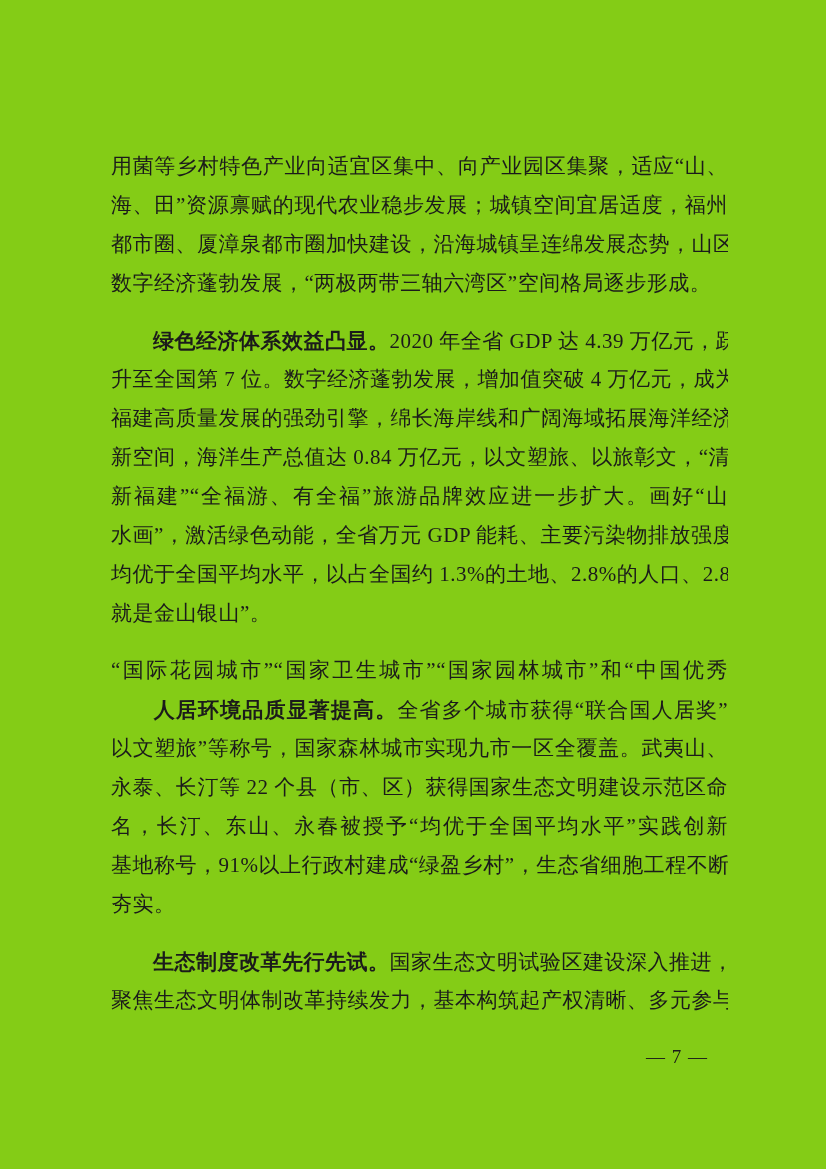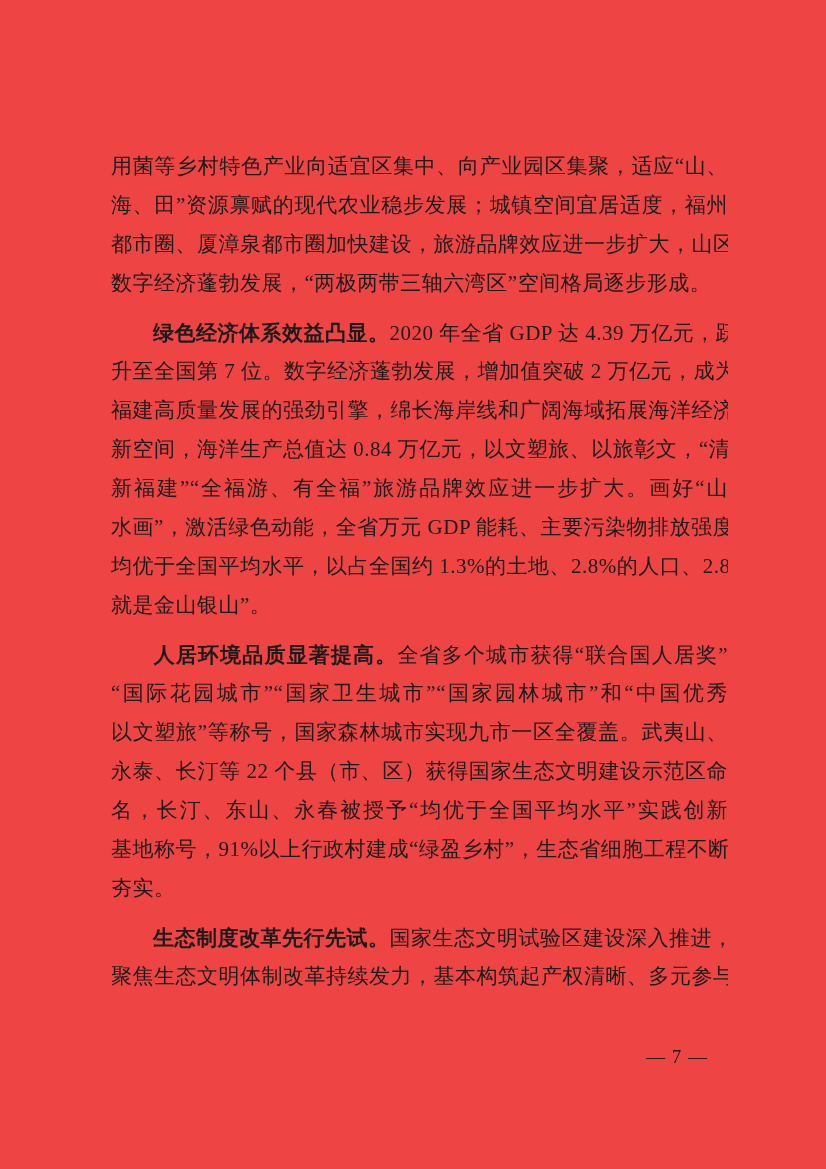--- a/index.html
+++ b/index.html
@@ -4,33 +4,33 @@
 <style>
   html, body {
     margin: 0;
     padding: 0;
     background: #ffffff;
   }
   .page {
     position: relative;
     width: 826px;
     height: 1169px;
-    background: #ef4444;
+    background: #84cc16;
     overflow: hidden;
     font-family: "Liberation Serif", "DejaVu Serif", serif;
     color: #1b1b1b;
   }
   .text-block {
     position: absolute;
     left: 111px;
     top: 147px;
     width: 617px;
   }
   .paragraph + .paragraph {
-    margin-top: 10px;
+    margin-top: 18px;
   }
   .line {
     font-size: 21px;
     height: 39px;
     line-height: 39px;
     text-align: justify;
     text-align-last: justify;
     overflow: hidden;
     white-space: nowrap;
   }
@@ -60,36 +60,36 @@
   }
 </style>
 </head>
 <body>
 
 <div class="page">
   <div class="text-block">
       <div class="paragraph">
         <div class="line"><span class="seg">用菌等乡村特色产业向适宜区集中、向产业园区集聚，适应“山、</span></div>
         <div class="line"><span class="seg">海、田”资源禀赋的现代农业稳步发展；城镇空间宜居适度，福州</span></div>
-        <div class="line"><span class="seg">都市圈、厦漳泉都市圈加快建设，旅游品牌效应进一步扩大，山区</span></div>
+        <div class="line"><span class="seg">都市圈、厦漳泉都市圈加快建设，沿海城镇呈连绵发展态势，山区</span></div>
         <div class="line last"><span class="seg">数字经济蓬勃发展，“两极两带三轴六湾区”空间格局逐步形成。</span></div>
       </div>
       <div class="paragraph">
         <div class="line"><span class="indent"></span><span class="seg lead-bold">绿色经济体系效益凸显。</span><span class="seg">2020 年全省 GDP 达 4.39 万亿元，跃</span></div>
-        <div class="line"><span class="seg">升至全国第 7 位。数字经济蓬勃发展，增加值突破 2 万亿元，成为</span></div>
+        <div class="line"><span class="seg">升至全国第 7 位。数字经济蓬勃发展，增加值突破 4 万亿元，成为</span></div>
         <div class="line"><span class="seg">福建高质量发展的强劲引擎，绵长海岸线和广阔海域拓展海洋经济</span></div>
         <div class="line"><span class="seg">新空间，海洋生产总值达 0.84 万亿元，以文塑旅、以旅彰文，“清</span></div>
         <div class="line"><span class="seg">新福建”“全福游、有全福”旅游品牌效应进一步扩大。画好“山</span></div>
         <div class="line"><span class="seg">水画”，激活绿色动能，全省万元 GDP 能耗、主要污染物排放强度</span></div>
         <div class="line"><span class="seg">均优于全国平均水平，以占全国约 1.3%的土地、2.8%的人口、2.8%</span></div>
         <div class="line last"><span class="seg">就是金山银山”。</span></div>
       </div>
       <div class="paragraph">
+        <div class="line"><span class="seg">“国际花园城市”“国家卫生城市”“国家园林城市”和“中国优秀</span></div>
         <div class="line"><span class="indent"></span><span class="seg lead-bold">人居环境品质显著提高。</span><span class="seg">全省多个城市获得“联合国人居奖”</span></div>
-        <div class="line"><span class="seg">“国际花园城市”“国家卫生城市”“国家园林城市”和“中国优秀</span></div>
         <div class="line"><span class="seg">以文塑旅”等称号，国家森林城市实现九市一区全覆盖。武夷山、</span></div>
         <div class="line"><span class="seg">永泰、长汀等 22 个县（市、区）获得国家生态文明建设示范区命</span></div>
         <div class="line"><span class="seg">名，长汀、东山、永春被授予“均优于全国平均水平”实践创新</span></div>
         <div class="line"><span class="seg">基地称号，91%以上行政村建成“绿盈乡村”，生态省细胞工程不断</span></div>
         <div class="line last"><span class="seg">夯实。</span></div>
       </div>
       <div class="paragraph">
         <div class="line"><span class="indent"></span><span class="seg lead-bold">生态制度改革先行先试。</span><span class="seg">国家生态文明试验区建设深入推进，</span></div>
         <div class="line"><span class="seg">聚焦生态文明体制改革持续发力，基本构筑起产权清晰、多元参与、</span></div>
       </div>

